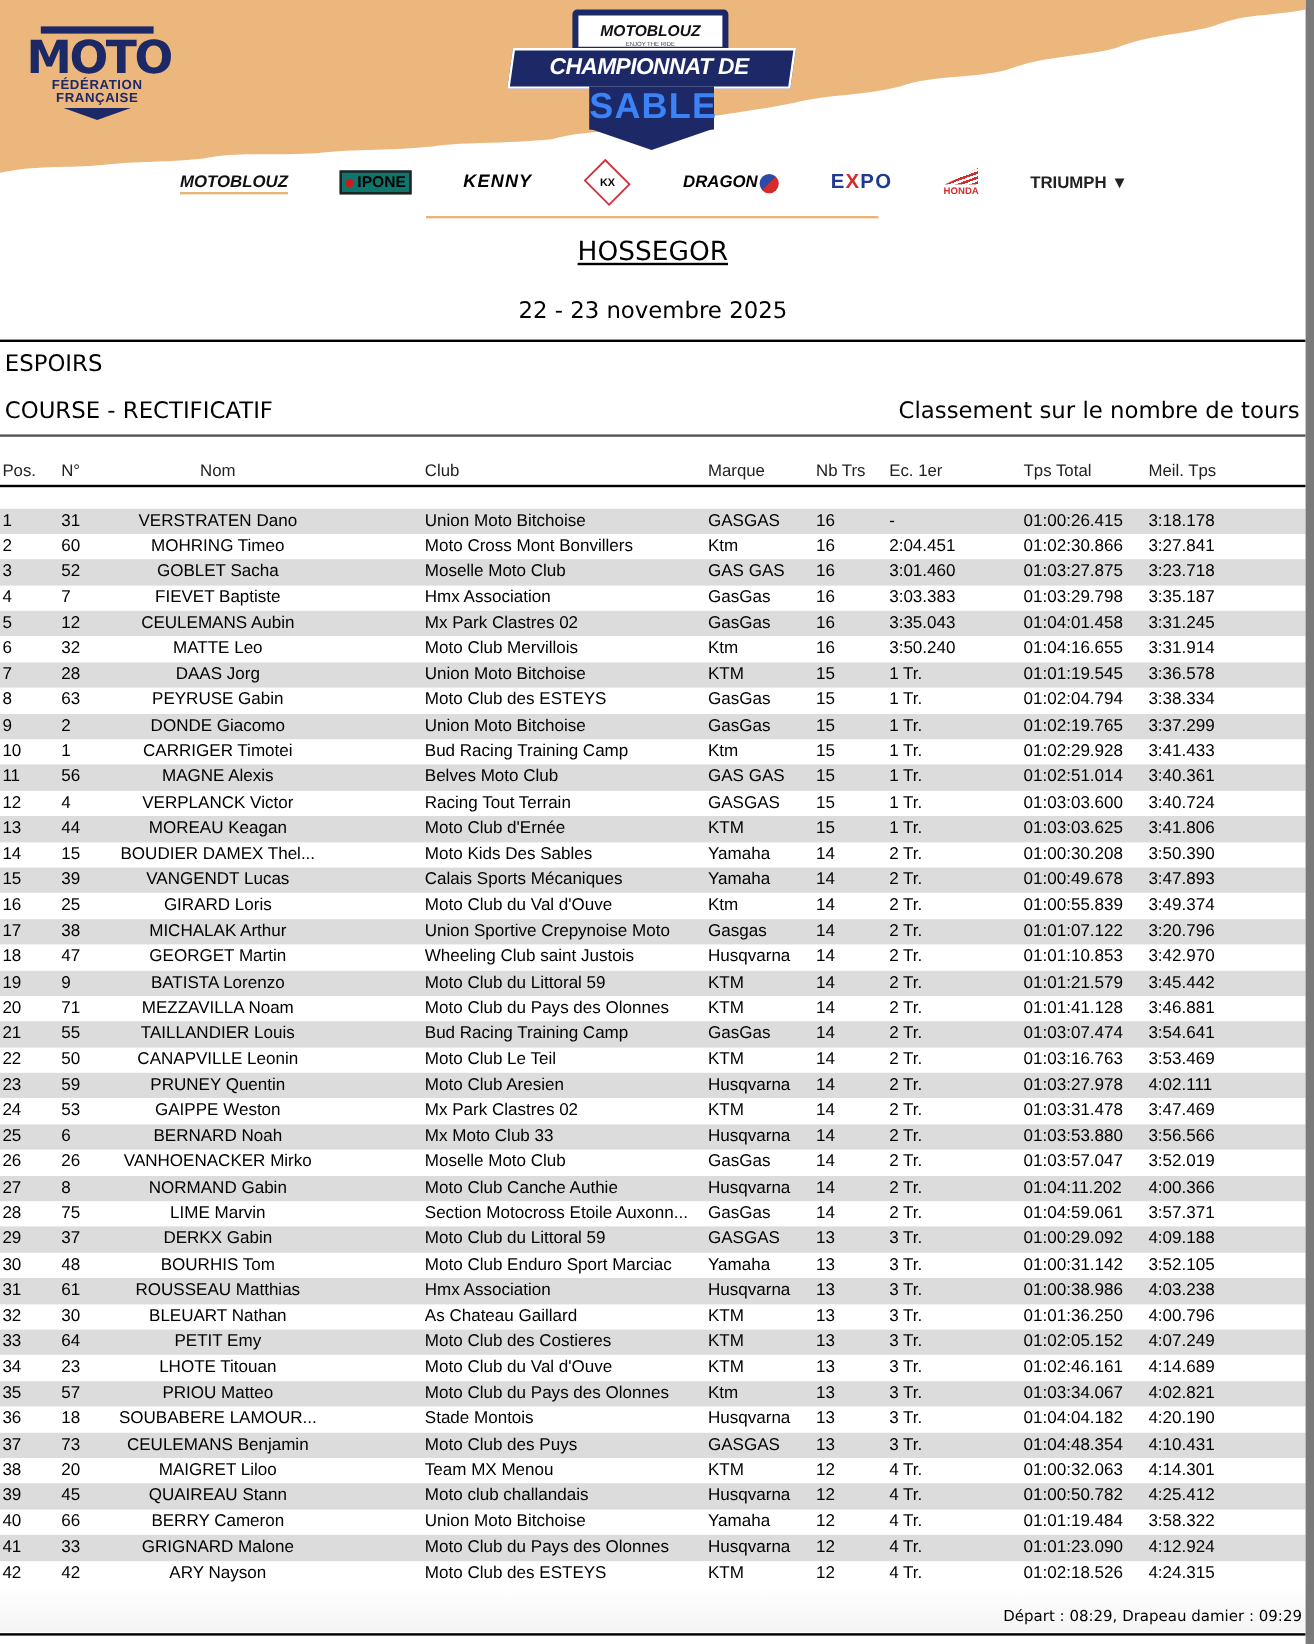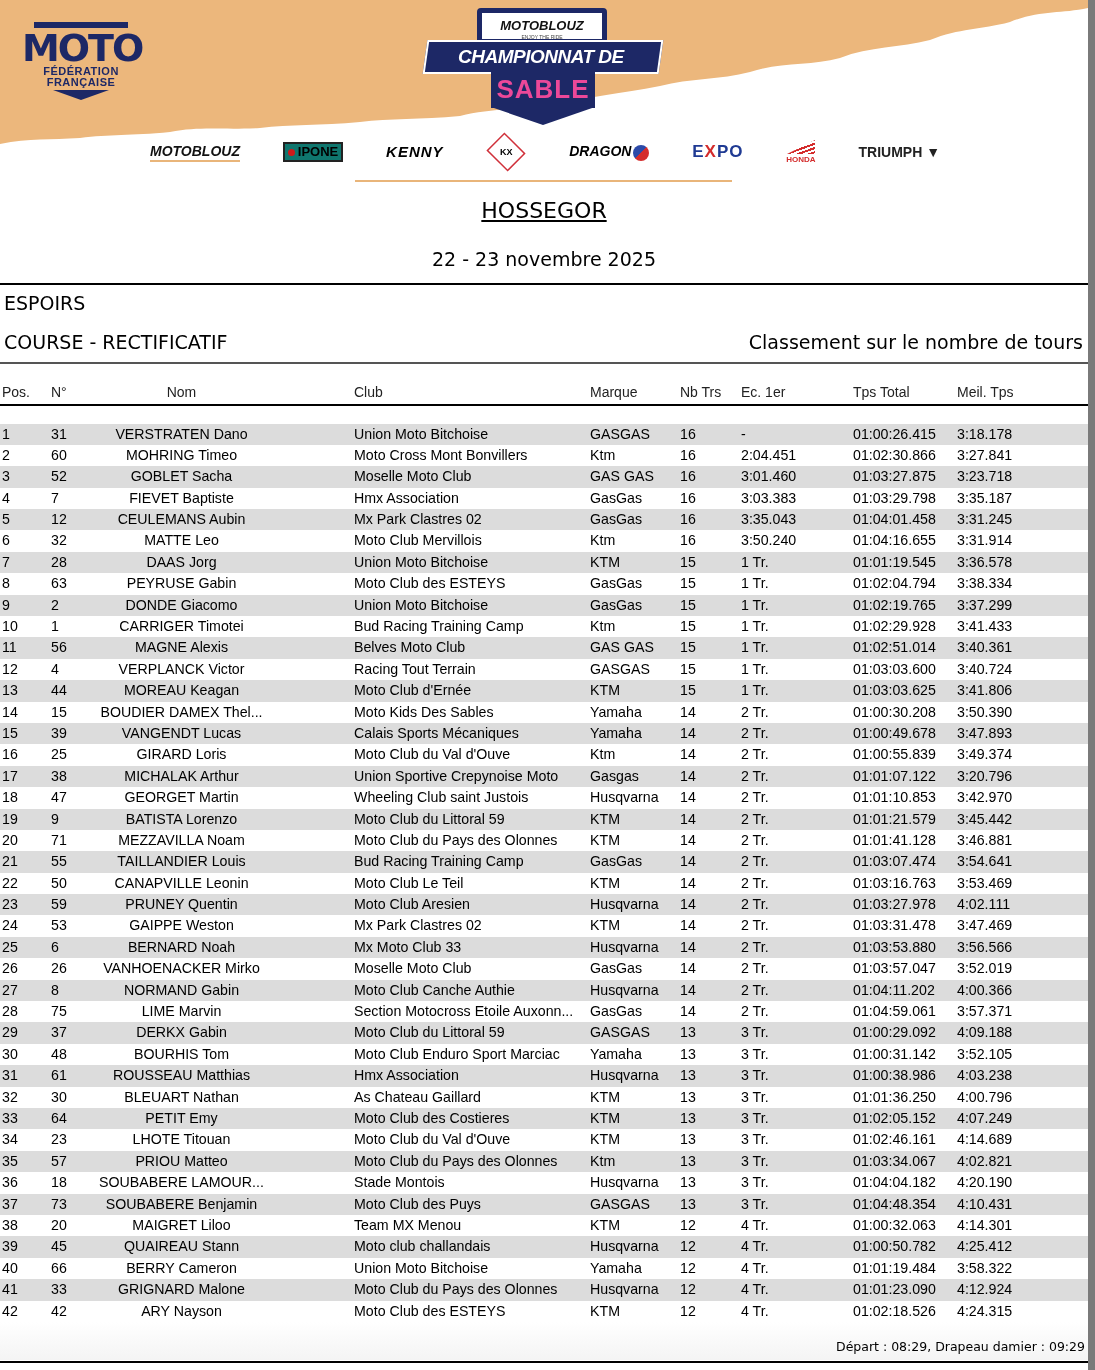--- a/index.html
+++ b/index.html
@@ -16,21 +16,21 @@
   .ffm-logo .fed { font-weight: bold; font-size: 11px; line-height: 11px; letter-spacing: 0.5px; }
   .ffm-logo .chev { width: 0; height: 0; margin: 2px auto 0; border-left: 28px solid transparent; border-right: 28px solid transparent; border-top: 10px solid #1d2866; }
 
   .champ { position: absolute; left: 425px; top: 8px; width: 236px; height: 118px; }
   .champ .top-box { position: absolute; left: 52px; top: 0; width: 130px; height: 36px; background: #fff; border: 5px solid #1d2866; border-radius: 4px; box-sizing: border-box; text-align: center; }
   .champ .top-box .mb { font-weight: bold; font-style: italic; font-size: 13px; color: #111; line-height: 18px; margin-top: 4px; }
   .champ .top-box .rs { font-size: 5px; color: #444; line-height: 5px; }
   .champ .mid { position: absolute; left: 0; top: 32px; width: 236px; height: 34px; background: #1d2866; border: 2px solid #fff; box-sizing: border-box; transform: skewX(-8deg); text-align: center; }
   .champ .mid span { display: inline-block; transform: skewX(8deg); color: #fff; font-weight: bold; font-style: italic; font-size: 19px; line-height: 30px; letter-spacing: -0.5px; }
   .champ .low { position: absolute; left: 66px; top: 64px; width: 104px; height: 36px; background: #1d2866; text-align: center; }
-  .champ .low span { color: #ec4899; font-weight: bold; font-size: 26px; line-height: 34px; letter-spacing: 1px; }
+  .champ .low span { color: #3b82f6; font-weight: bold; font-size: 30px; line-height: 34px; letter-spacing: 1px; }
   .champ .tip { position: absolute; left: 66px; top: 99px; width: 0; height: 0; border-left: 52px solid transparent; border-right: 52px solid transparent; border-top: 18px solid #1d2866; }
 
   .sponsors { position: absolute; left: 150px; top: 132px; width: 790px; height: 40px; display: flex; align-items: center; justify-content: space-between; }
   .sp { font-weight: bold; font-size: 14px; line-height: 16px; white-space: nowrap; }
   .sp-motoblouz { font-style: italic; color: #111; border-bottom: 2px solid #e9b57a; padding-bottom: 1px; }
   .sp-ipone { border: 2px solid #222; padding: 0 3px; font-size: 13px; background: #0f766e; }
   .sp-ipone .dot { display: inline-block; width: 7px; height: 7px; border-radius: 50%; background: #d01a1a; margin-right: 3px; vertical-align: middle; }
   .sp-kenny { font-style: italic; font-size: 15px; letter-spacing: 1px; }
   .sp-kx { width: 36px; height: 30px; border: 2px solid #d0303a; transform: rotate(45deg) scale(0.75); display: flex; align-items: center; justify-content: center; font-size: 12px; }
   .sp-kx span { transform: rotate(-45deg); }
@@ -574,21 +574,21 @@
       <span class="col c-club">Stade Montois</span>
       <span class="col c-marque">Husqvarna</span>
       <span class="col c-nb">13</span>
       <span class="col c-ec">3 Tr.</span>
       <span class="col c-tps">01:04:04.182</span>
       <span class="col c-meil">4:20.190</span>
     </div>
     <div class="row">
       <span class="col c-pos">37</span>
       <span class="col c-num">73</span>
-      <span class="col c-nom">SOUBABERE Benjamin</span>
+      <span class="col c-nom">CEULEMANS Benjamin</span>
       <span class="col c-grp"></span>
       <span class="col c-club">Moto Club des Puys</span>
       <span class="col c-marque">GASGAS</span>
       <span class="col c-nb">13</span>
       <span class="col c-ec">3 Tr.</span>
       <span class="col c-tps">01:04:48.354</span>
       <span class="col c-meil">4:10.431</span>
     </div>
     <div class="row">
       <span class="col c-pos">38</span>

